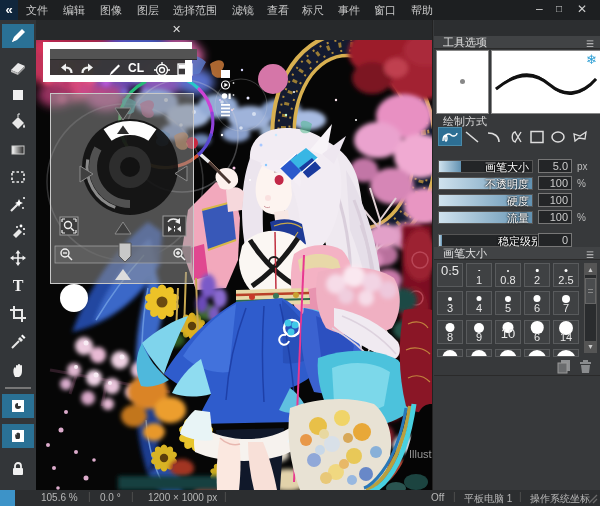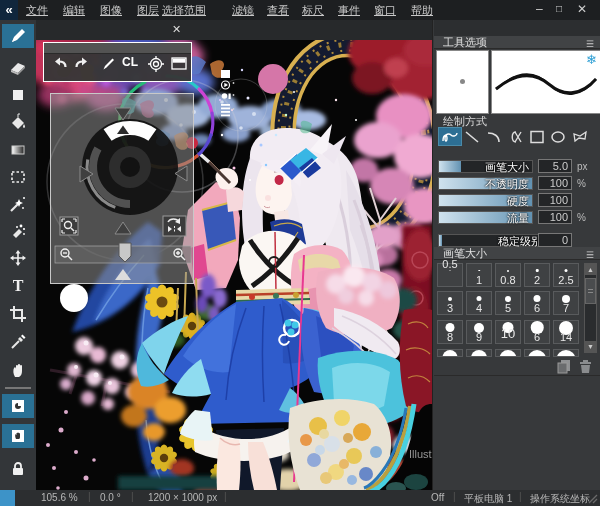--- a/index.html
+++ b/index.html
@@ -1,34 +1,34 @@
 <!DOCTYPE html>
 <html><head>
 <meta charset="utf-8">
 <style>
 * { margin:0; padding:0; box-sizing:border-box; }
 html,body { width:600px; height:506px; overflow:hidden; background:#222; font-family:"Liberation Sans",sans-serif; }
 #app { position:relative; width:600px; height:506px; background:#2b2d2f; }
 
 #menubar { position:absolute; left:0; top:0; width:600px; height:20px; background:#1d1f21; color:#c8c8c8; font-size:11px; }
 #logo { position:absolute; left:0; top:0; width:18px; height:20px; background:#10263c; color:#fff; font-weight:bold; font-size:13px; text-align:center; line-height:19px; }
-.mi { position:absolute; top:0; height:20px; line-height:20px;text-decoration:underline; }
+.mi { position:absolute; top:0; height:20px; line-height:20px; }
 .winbtn { position:absolute; top:0; height:20px; line-height:18px; color:#cfcfcf; font-size:12px; }
 
 #ltoolbar { position:absolute; left:0; top:20px; width:36px; height:470px; background:#333639; }
 .tool { position:absolute; left:2px; width:32px; height:24px; display:flex; align-items:center; justify-content:center; }
 .tool.sel { background:#2a7195; }
 
 #tabbar { position:absolute; left:36px; top:20px; width:396px; height:20px; background:#27292b; }
 #tab { position:absolute; left:0; top:0; width:150px; height:20px; background:#3b3d3f; color:#d8d8d8; font-size:11px; line-height:20px; padding-left:8px; }
 #tabx { position:absolute; left:136px; top:3px; color:#ddd; font-size:11px; }
 
 #canvas { position:absolute; left:36px; top:40px; width:396px; height:450px; background:#000; overflow:hidden; }
 
-#ftb { position:absolute; left:7px; top:2px; width:149px; height:40px; background:rgba(54,54,54,0.96); border:1px solid #ffffff; }
+#ftb { position:absolute; left:7px; top:2px; width:149px; height:40px; background:rgba(54,54,54,0.96); border:7px solid #ffffff; }
 #ftbgrip { position:absolute; left:0; top:0; width:147px; height:11px; background:#535353; border-bottom:1px solid #2a2a2a; }
 .ftbi { position:absolute; top:13px; color:#eee; }
 
 #nav { position:absolute; left:14px; top:53px; width:144px; height:191px; background:rgba(150,150,150,0.52); border:1px solid #c8c8c8; }
 
 #rpanel { position:absolute; left:432px; top:20px; width:168px; height:470px; background:#37393b; border-left:1px solid #222; }
 .phead { position:absolute; left:1px; width:166px; height:13px; background:#414345; color:#e0e0e0; font-size:11px; line-height:13px; padding-left:9px; border-bottom:1px solid #2a2a2a; }
 .pmenu { position:absolute; right:6px; top:0px; color:#ccc; font-size:9px; }
 .slider { position:absolute; height:13px; background:#232527; border:1px solid #555; }
 .sfill { position:absolute; left:0; top:0; height:100%; background:linear-gradient(to right,#cfe2ee,#6292b2); }
@@ -47,21 +47,21 @@
 </head>
 <body>
 <div id="app">
 
   <div id="menubar">
     <div id="logo">«</div>
     <span class="mi" style="left:26px">文件</span>
     <span class="mi" style="left:63px">编辑</span>
     <span class="mi" style="left:100px">图像</span>
     <span class="mi" style="left:137px">图层</span>
-    <span class="mi" style="left:162px">选择范围</span>
+    <span class="mi" style="left:173px">选择范围</span>
     <span class="mi" style="left:232px">滤镜</span>
     <span class="mi" style="left:267px">查看</span>
     <span class="mi" style="left:302px">标尺</span>
     <span class="mi" style="left:338px">事件</span>
     <span class="mi" style="left:374px">窗口</span>
     <span class="mi" style="left:411px">帮助</span>
     <span class="winbtn" style="left:536px">–</span>
     <span class="winbtn" style="left:556px;font-size:10px">□</span>
     <span class="winbtn" style="left:577px">✕</span>
   </div>
@@ -825,21 +825,21 @@
           <span class="slabel">稳定级别</span>
         </div>
       <div class="vbox" style="left:105px;top:213px">0</div>
     </div>
 
     <div class="phead" style="top:227px">画笔大小<span class="pmenu" style="top:2px">☰</span></div>
     <div style="position:absolute;left:1px;top:355px;width:166px;height:1px;background:#2a2a2a"></div>
       <div id="bsizes">
       <div class="bsz" style="left:4px;top:243px">
           <span class="dot" style="top:6.0px;width:1px;height:1px"></span>
-          <span style="position:absolute;left:0;right:0;bottom:16px;font-size:11px;line-height:11px">0.5</span>
+          <span style="position:absolute;left:0;right:0;bottom:10px;font-size:13px;line-height:11px">0.5</span>
         </div>
       <div class="bsz" style="left:33px;top:243px">
           <span class="dot" style="top:5.8px;width:1.5px;height:1.5px"></span>
           <span style="position:absolute;left:0;right:0;bottom:0px;font-size:11px;line-height:11px">1</span>
         </div>
       <div class="bsz" style="left:62px;top:243px">
           <span class="dot" style="top:5.5px;width:2px;height:2px"></span>
           <span style="position:absolute;left:0;right:0;bottom:0px;font-size:11px;line-height:11px">0.8</span>
         </div>
       <div class="bsz" style="left:91px;top:243px">

